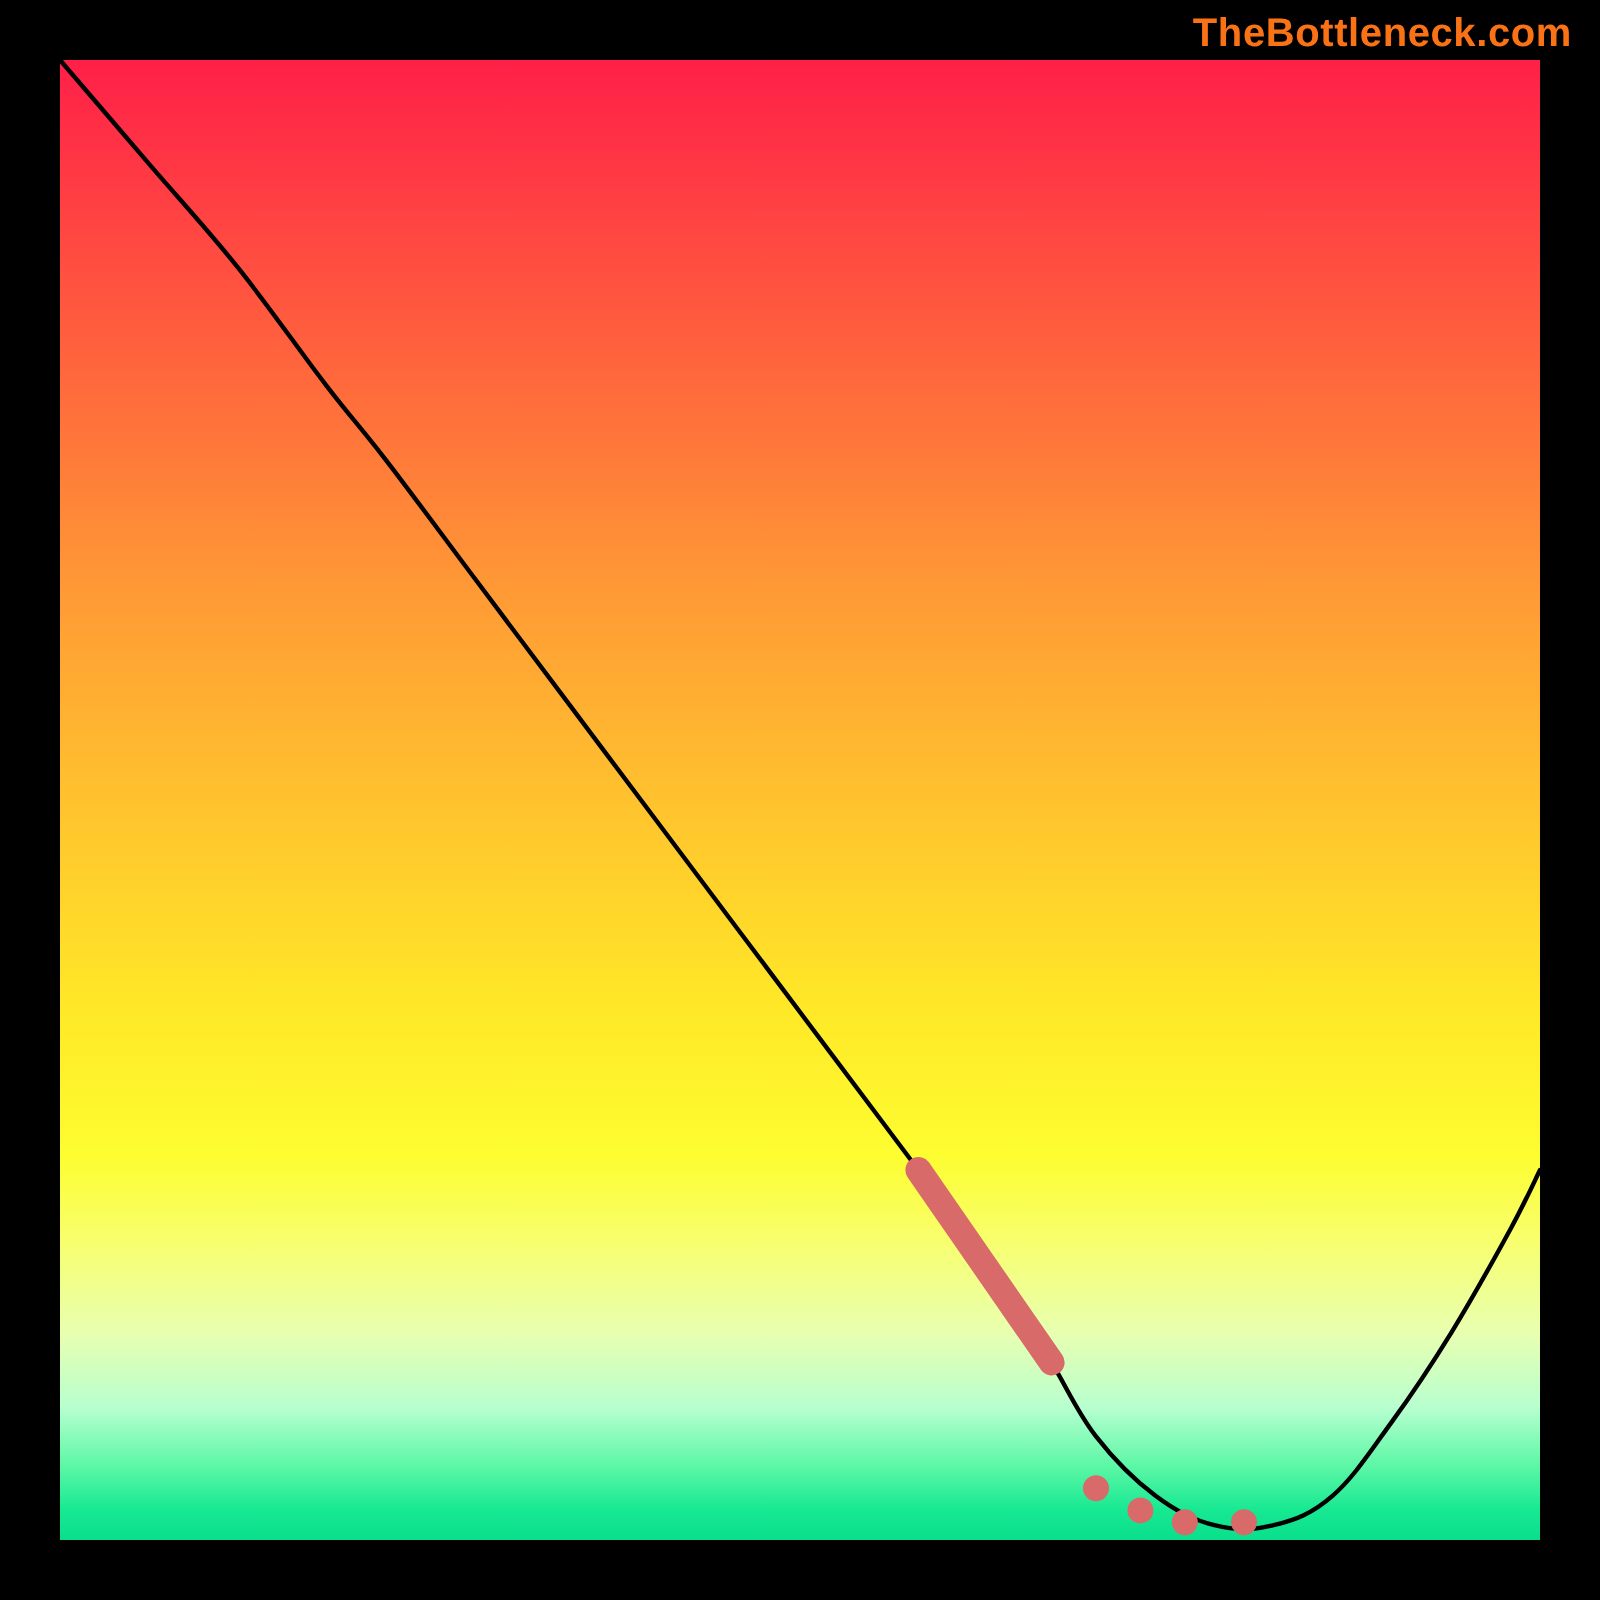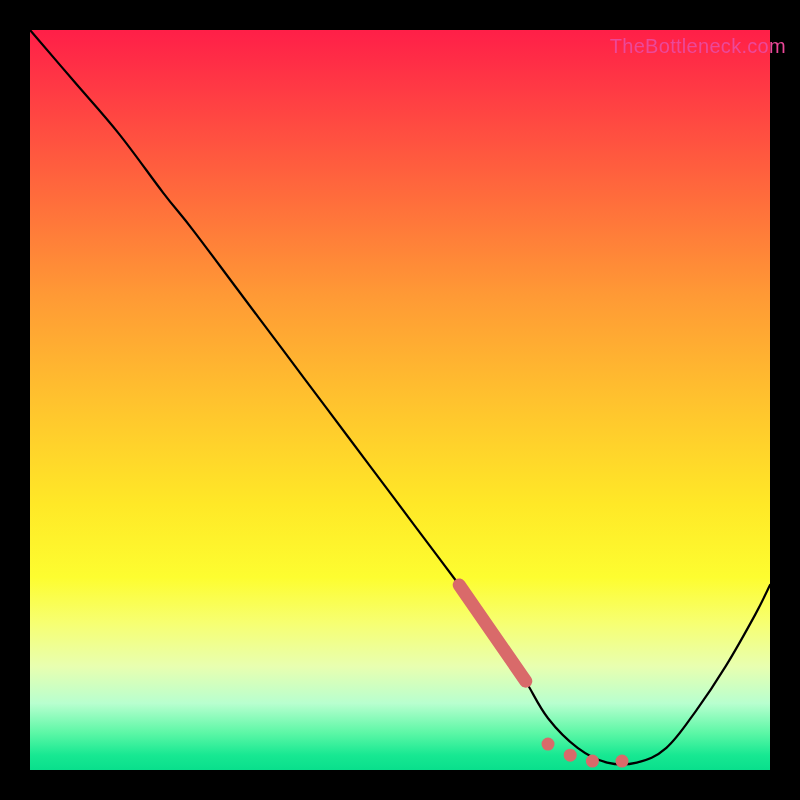--- a/index.html
+++ b/index.html
@@ -30,26 +30,25 @@
       #b8ffcf 91%,
       #5cf7a6 95%,
       #17e892 98%,
       #09df8c 100%
     );
   }
   .watermark {
     position: absolute;
     top: 6px;
     right: 14px;
-    color: #ec4899;
+    color: #f97316;
     font-size: 20px;
-    font-weight: 400;
+    font-weight: 700;
     letter-spacing: 0.3px;
     user-select: none;
-    margin-top: 29px;
   }
   svg.plot {
     position: absolute;
     left: 0;
     top: 0;
     width: 740px;
     height: 740px;
     overflow: visible;
   }
   .curve {

